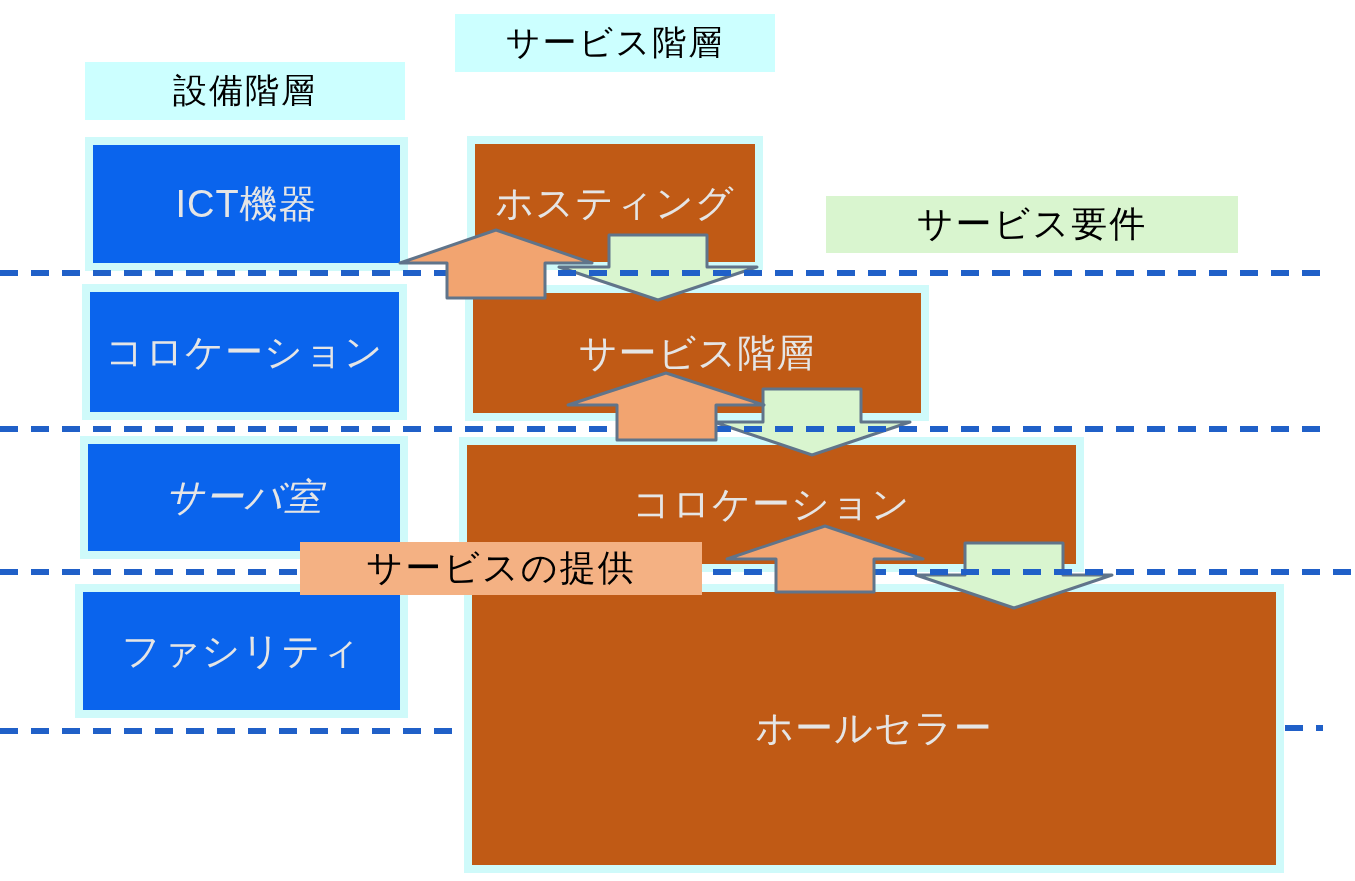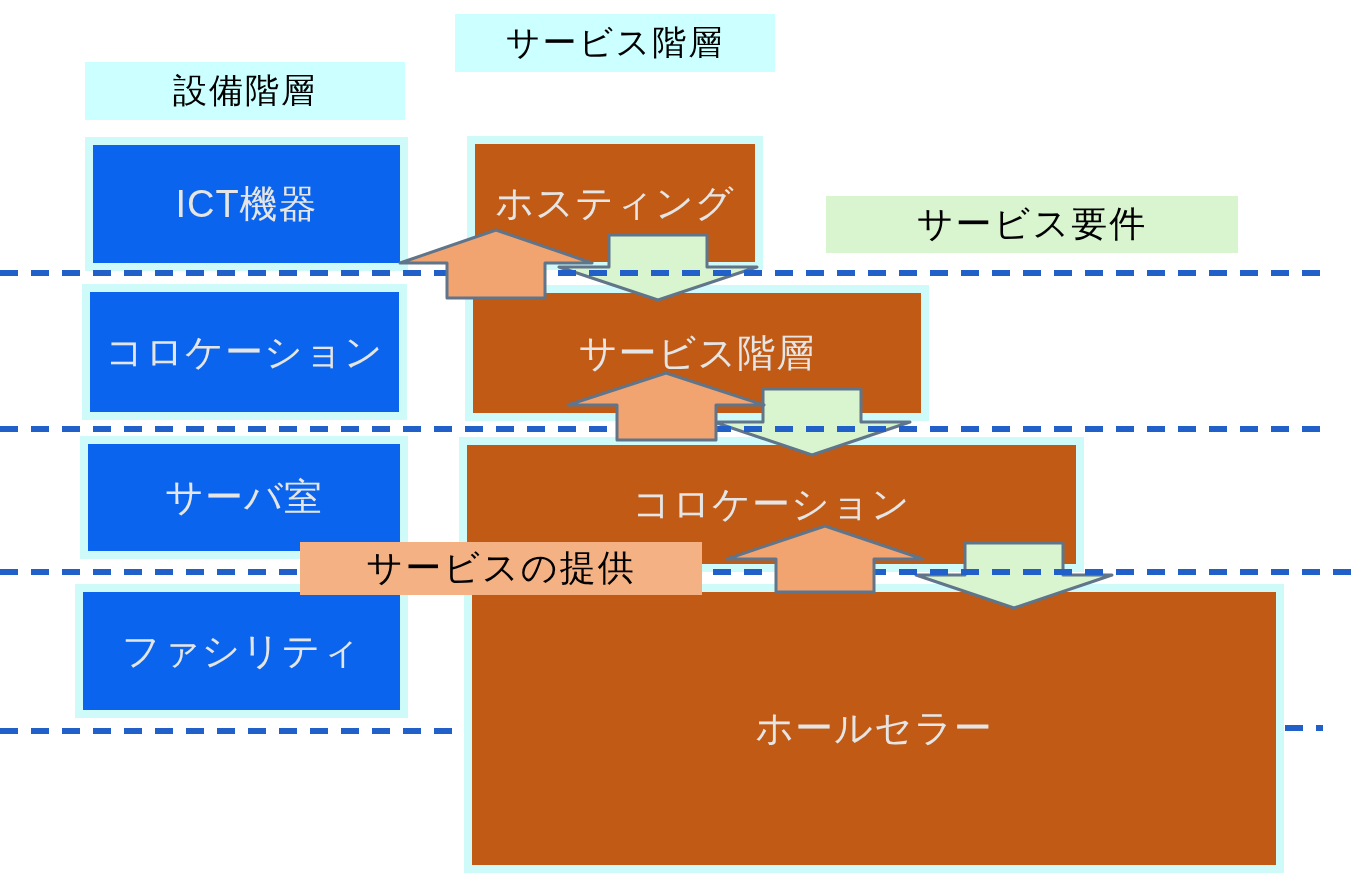--- a/index.html
+++ b/index.html
@@ -51,21 +51,21 @@
 </head>
 <body>
 
 <div class="canvas">
 
   <div class="hdr" style="left:85px;top:14px;width:320px;height:58px;margin-top:48px;">設備階層</div>
   <div class="hdr" style="left:455px;top:14px;width:320px;height:58px;">サービス階層</div>
 
   <div class="fbox" style="left:85px;top:137px;width:323px;height:134px;">ICT機器</div>
   <div class="fbox" style="left:82px;top:284px;width:325px;height:136px;">コロケーション</div>
-  <div class="fbox" style="left:80px;top:436px;width:328px;height:123px;">サーバ室</div>
+  <div class="fbox" style="left:80px;top:436px;width:328px;height:123px;font-style:italic;">サーバ室</div>
   <div class="fbox" style="left:75px;top:584px;width:333px;height:134px;">ファシリティ</div>
 
   <div class="sbox" style="left:467px;top:136px;width:296px;height:134px;">ホスティング</div>
   <div class="sbox" style="left:465px;top:285px;width:464px;height:136px;">サービス階層</div>
   <div class="sbox" style="left:459px;top:437px;width:625px;height:135px;">コロケーション</div>
   <div class="sbox" style="left:464px;top:584px;width:820px;height:289px;">ホールセラー</div>
 
   <svg class="layer arrows-green" viewBox="0 0 1355 881" xmlns="http://www.w3.org/2000/svg">
     <polygon class="arrow-down" points="609,235 707,235 707,267 757,267 658,300 559,267 609,267"></polygon>
     <polygon class="arrow-down" points="763,389 861,389 861,422 910,422 812,455 714,422 763,422"></polygon>

